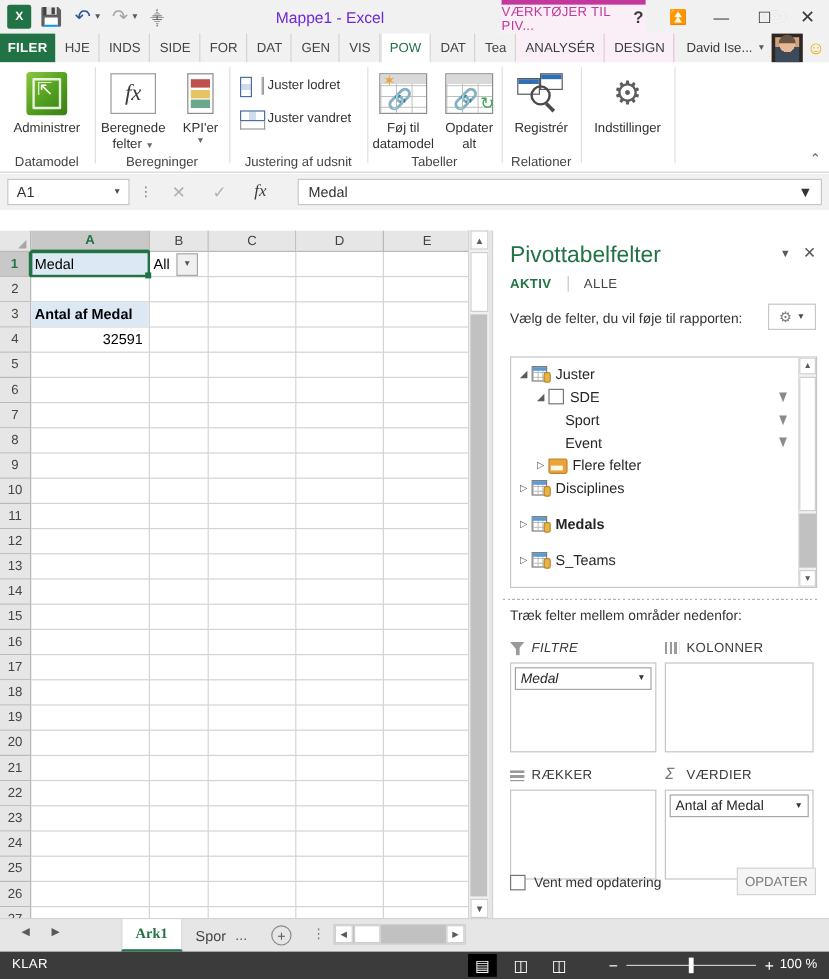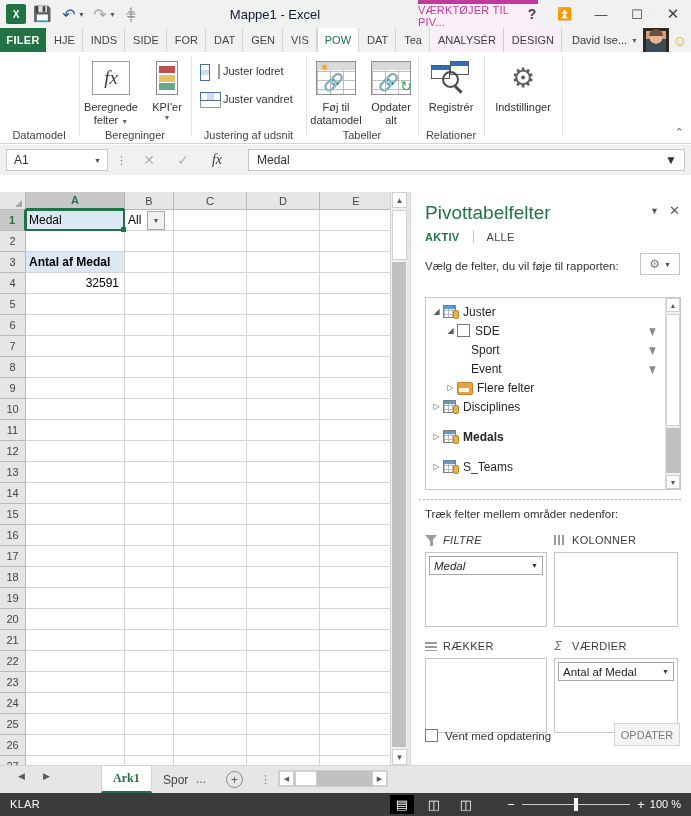--- a/index.html
+++ b/index.html
@@ -36,21 +36,21 @@
     width:26px; height:24px; display:flex; align-items:center; justify-content:center;
     font-size:14px; color:#4a4a4a;
   }
   .qat-btn.save { color:#6b5b95; font-size:15px; }
   .qat-btn.undo { color:#2b579a; font-size:16px; }
   .qat-btn.redo { color:#a6a6a6; font-size:16px; }
   .qat-caret { font-size:7px; color:#5a5a5a; margin-left:-4px; margin-right:2px; }
   .title-text {
     position:absolute; left:0; top:0; width:550px; height:28px;
     display:flex; align-items:center; justify-content:center;
-    font-size:13px; color:#0f172a; pointer-events:none;
+    font-size:13px; color:#6d28d9; pointer-events:none;
   }
   .ctx-tab-strip {
     position:absolute; left:418px; top:0; width:120px; height:4px; background:#c2389c;
   }
   .ctx-title {
     position:absolute; left:418px; top:4px; width:120px; height:24px;
     display:flex; align-items:center; justify-content:center;
     font-size:11px; color:#c2389c; background:#fbeff7;
     letter-spacing:0.2px;
   }
@@ -551,20 +551,26 @@
       <span class="user-name">David Ise...</span>
       <span class="user-caret">▼</span>
       <div class="avatar"></div>
       <div class="smiley">☺</div>
     </div>
   </div>
 
   <div class="ribbon">
 
     <div class="grp" style="left:0; width:78px;">
+      <div class="big-btn">
+        <div class="big-icon">
+            <div class="ico-cube"></div>
+          </div>
+        <div class="big-text">Administrer</div>
+      </div>
       <div class="grp-label">Datamodel</div>
     </div>
     <div class="grp-sep" style="left:79px;"></div>
 
     <div class="grp" style="left:80px; width:110px;">
       <div class="big-btn" style="left:0; width:62px;">
         <div class="big-icon">
             <div class="ico-fx">fx</div>
           </div>
         <div class="big-text">

